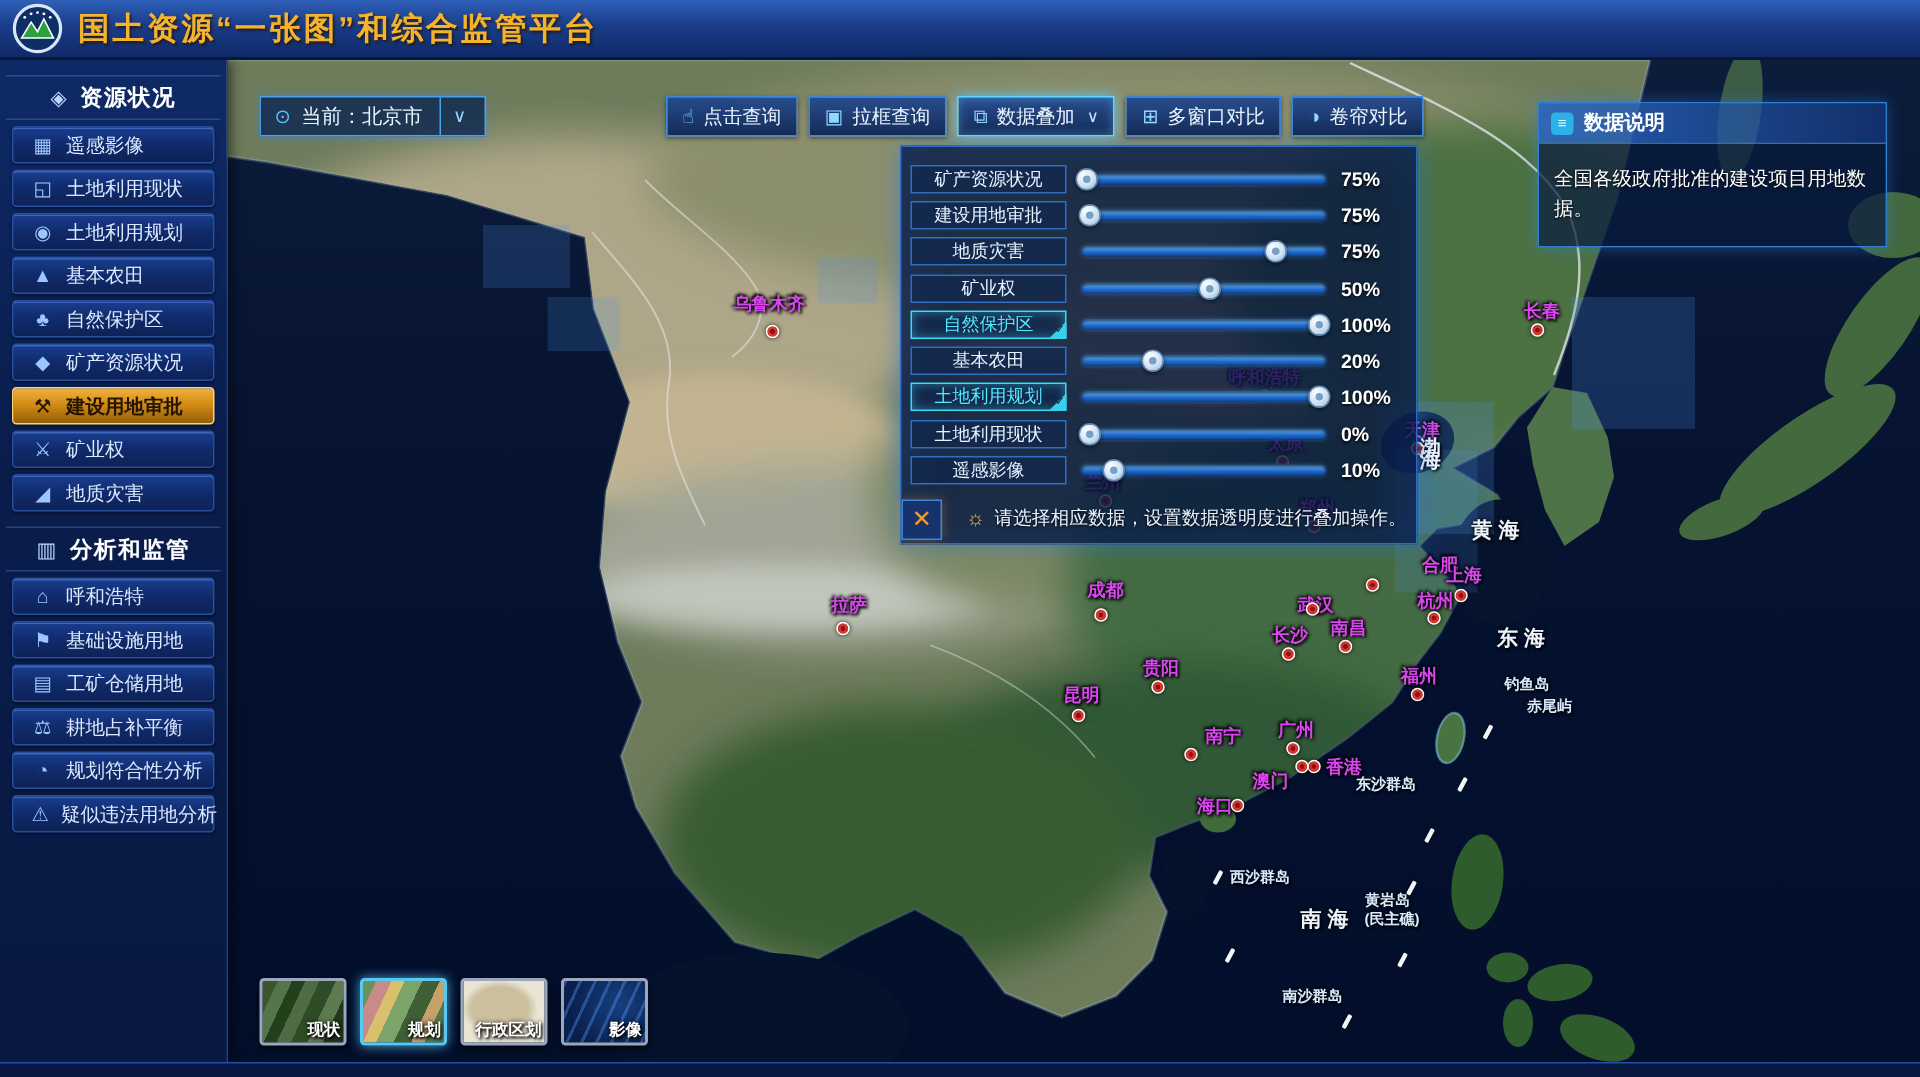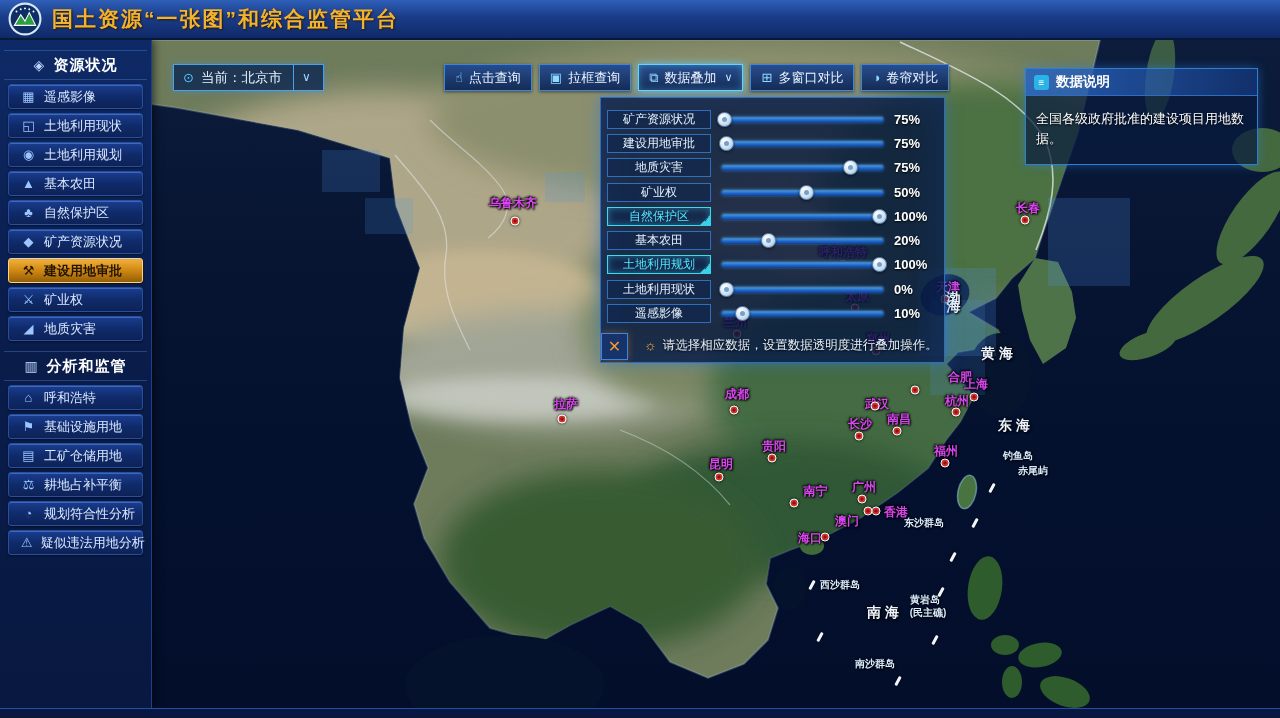--- a/index.html
+++ b/index.html
@@ -474,15 +474,29 @@
   </div>
 
   <div class="note">
     <div class="note-head">
       <span class="note-icon">≡</span>
       <span>数据说明</span>
     </div>
     <div class="note-body">全国各级政府批准的建设项目用地数据。</div>
   </div>
 
+  <div id="thumbs">
+      <div class="thumb t1">
+        <span class="tlabel">现状</span>
+      </div>
+      <div class="thumb t2 sel">
+        <span class="tlabel">规划</span>
+      </div>
+      <div class="thumb t3">
+        <span class="tlabel">行政区划</span>
+      </div>
+      <div class="thumb t4">
+        <span class="tlabel">影像</span>
+      </div>
+    </div>
 
   <div class="bottombar"></div>
 </div>
 
 </body></html>

